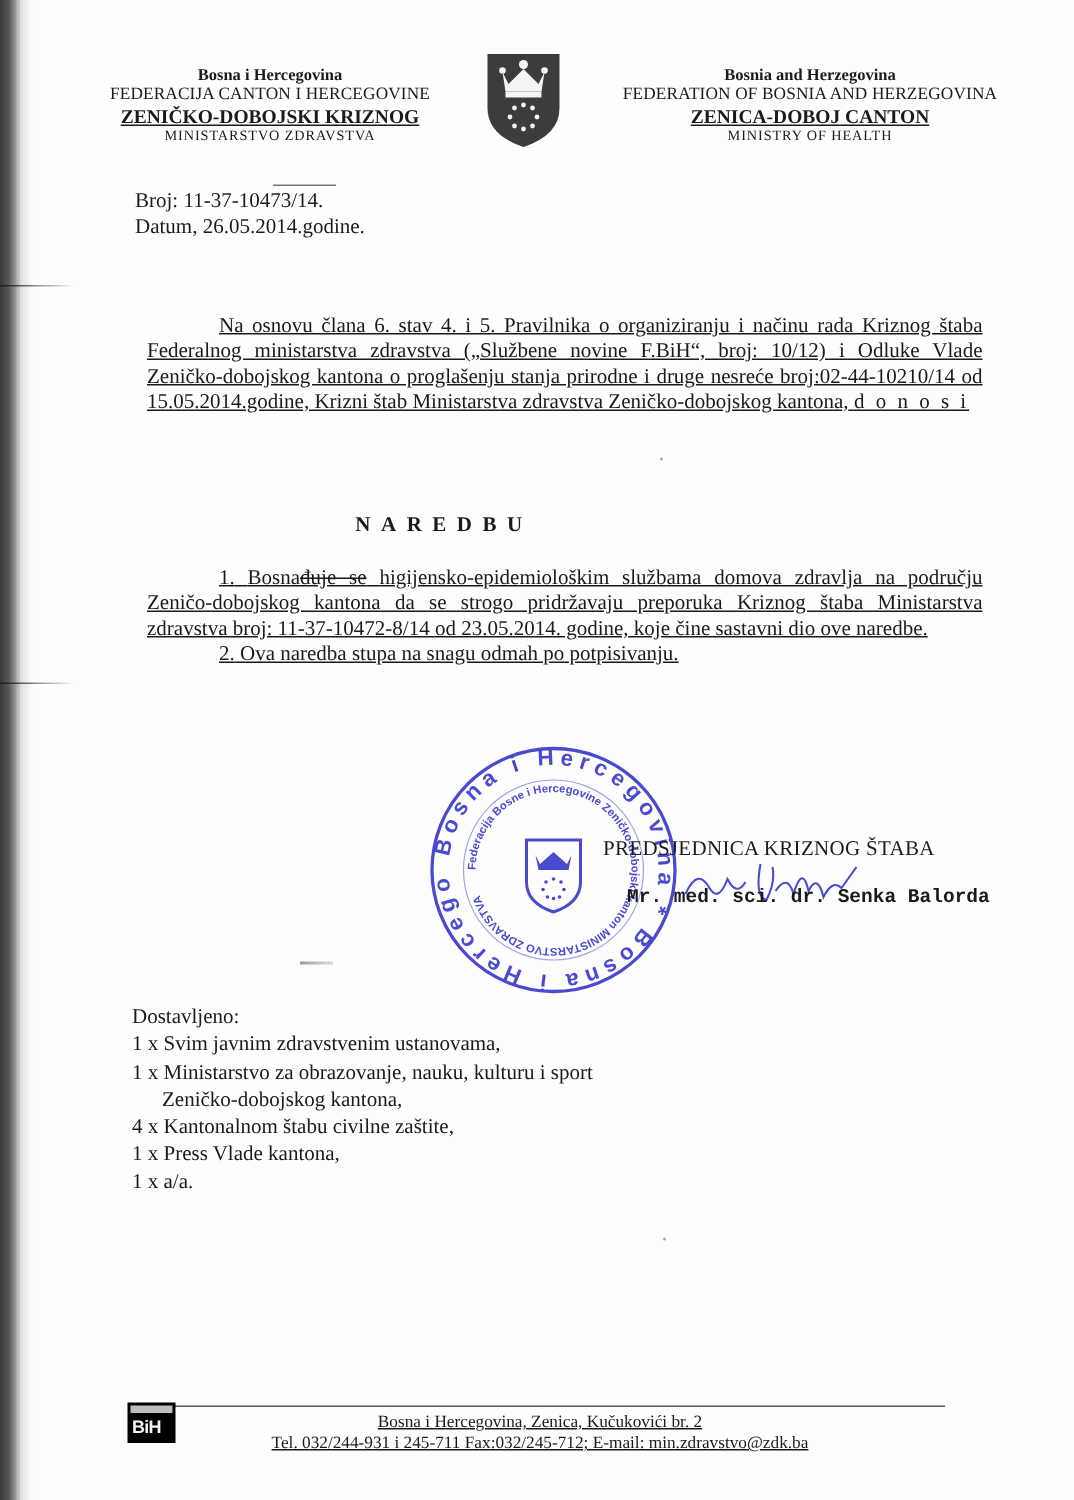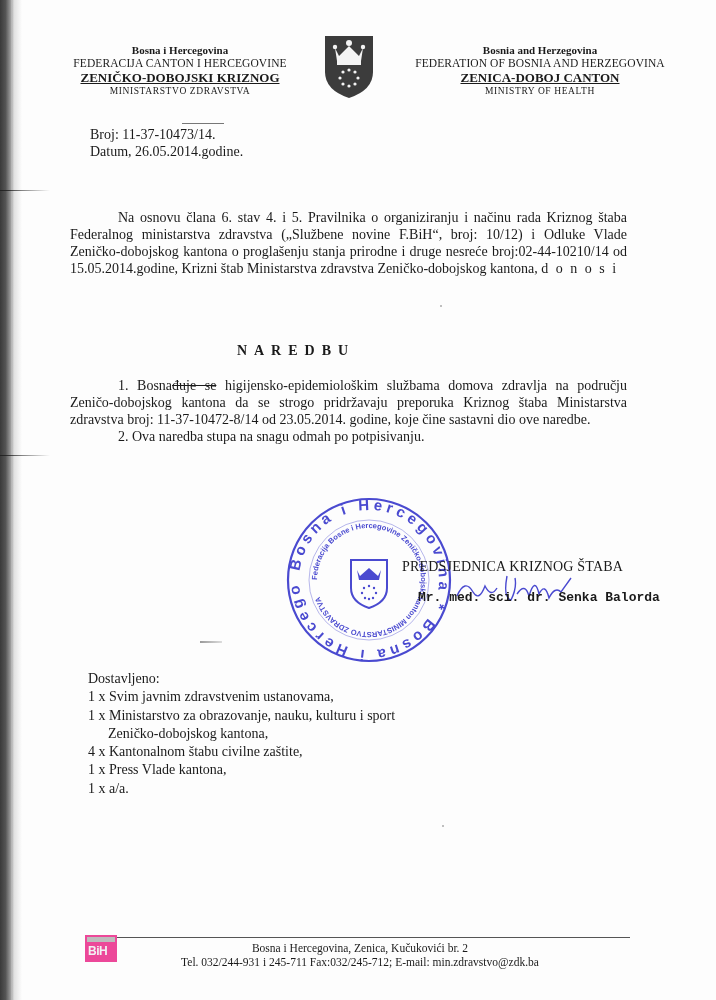--- a/index.html
+++ b/index.html
@@ -24,45 +24,45 @@
     .hdr-right { position: absolute; left: 395px; width: 290px; text-align: center; top: 0; }
     .hdr-line1 { font-size: 11px; font-weight: bold; line-height: 13px; }
     .hdr-line2 { font-size: 11.5px; line-height: 13px; letter-spacing: 0.1px; }
     .hdr-line3 { font-size: 13px; font-weight: bold; line-height: 15px; text-decoration: underline; }
     .hdr-line4 { font-size: 9.5px; line-height: 12px; letter-spacing: 0.6px; }
     .crest { position: absolute; left: 323px; top: 34px; width: 52px; height: 66px; }
 
     .ref { position: absolute; left: 90px; top: 126px; font-size: 14px; line-height: 17px; }
     .ref-overline { position: absolute; left: 182px; top: 123px; width: 42px; height: 1px; background: #777; }
 
-    .body-text { position: absolute; left: 70px; width: 557px; font-size: 14px; line-height: 17px; text-align: justify; }
+    .body-text { position: absolute; left: 98px; width: 557px; font-size: 14px; line-height: 17px; text-align: justify; text-decoration: underline; }
     .para1 { top: 209px; }
     .indent { text-indent: 48px; }
     .spaced { letter-spacing: 2px; }
 
     .title { position: absolute; top: 343px; left: 0; width: 592px; text-align: center; font-size: 14px; font-weight: bold; letter-spacing: 7px; }
 
     .items { top: 377px; }
     .strike { text-decoration: line-through; }
     .item2 { padding-left: 48px; }
 
     .stamp { position: absolute; left: 285px; top: 496px; width: 168px; height: 168px; }
     .sig-title { position: absolute; left: 402px; top: 559px; font-size: 14px; letter-spacing: 0.2px; }
     .sig-name { position: absolute; left: 418px; top: 590px; font-size: 13px; font-weight: bold; font-family: Liberation Mono, monospace; }
     .signature { position: absolute; left: 455px; top: 568px; width: 120px; height: 40px; }
     .short-line { position: absolute; left: 200px; top: 641px; width: 22px; height: 2px; background: linear-gradient(to right,#999,#ddd); }
 
     .dist { position: absolute; left: 88px; top: 670px; font-size: 14px; line-height: 18.3px; }
     .dist .cont { padding-left: 20px; }
 
     .footer-rule { position: absolute; left: 86px; top: 937px; width: 544px; height: 1px; background: #555; }
-    .footer-logo { position: absolute; left: 85px; top: 935px; width: 32px; height: 27px; background: #ec4899; }
+    .footer-logo { position: absolute; left: 85px; top: 935px; width: 32px; height: 27px; background: #000000; }
     .footer-logo .bar { position: absolute; left: 2px; top: 2px; width: 28px; height: 5px; background: #bdbdbd; }
     .footer-logo .txt { position: absolute; left: 3px; top: 9px; font-family: "Liberation Sans", sans-serif; font-size: 12px; font-weight: bold; color: #f2f2f2; letter-spacing: -0.5px; }
-    .footer-text { position: absolute; left: 120px; width: 480px; text-align: center; font-size: 11.5px; line-height: 14px; }
+    .footer-text { position: absolute; left: 120px; width: 480px; text-align: center; font-size: 11.5px; line-height: 14px; text-decoration: underline; }
     .f1 { top: 941px; }
     .f2 { top: 955px; }
 
     .speck { position: absolute; background: #aaa; border-radius: 50%; }
   </style>
 </head>
 <body>
 
 <div class="scan-edge"></div>
 <div class="scan-edge-fade"></div>

